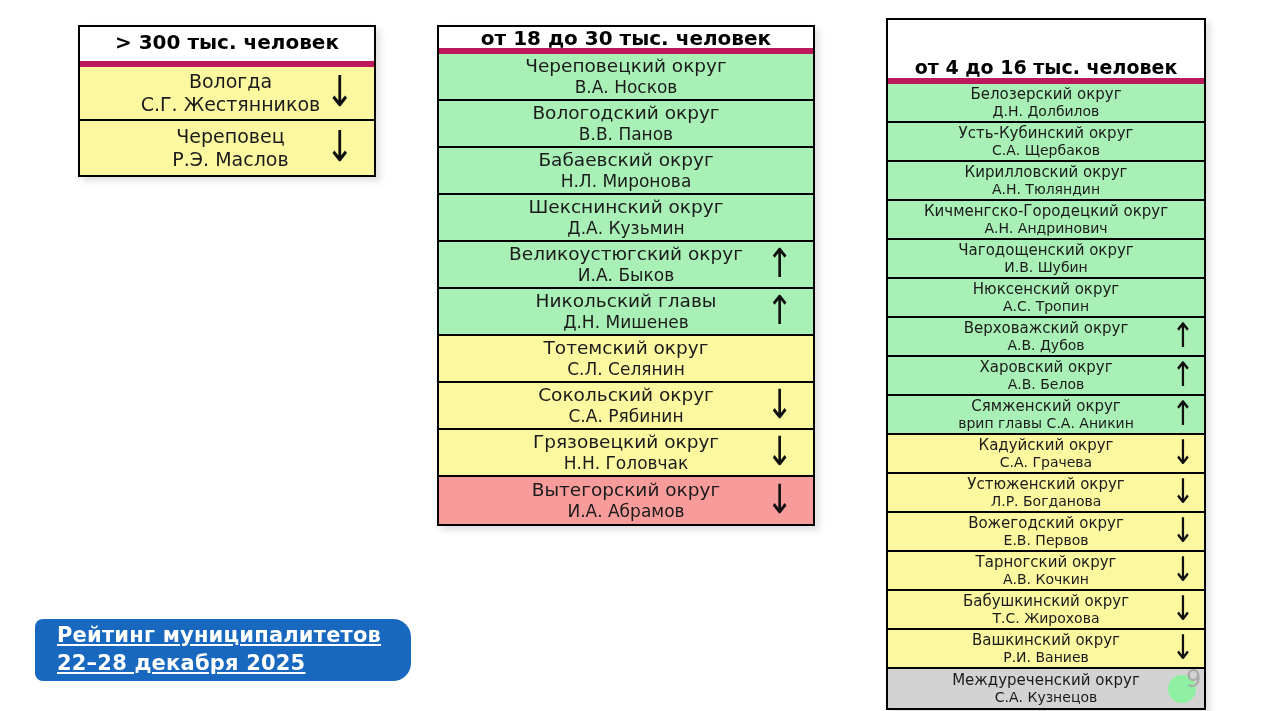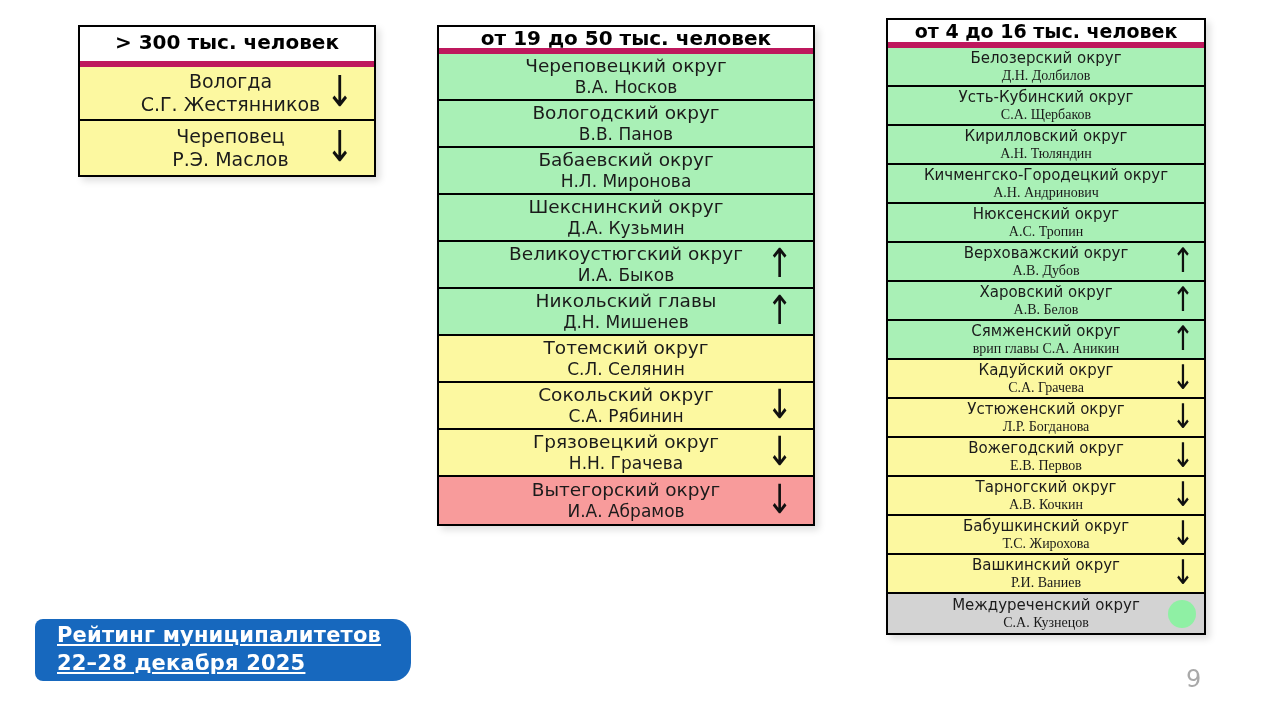--- a/index.html
+++ b/index.html
@@ -42,23 +42,23 @@
   .t0 .table-row    { height:54px; font-size:19px;padding-left:7px; }
   .t0 .trend-arrow  { right:20px; font-size:34px; }
   
   .t1 { left:437px; top:25px; width:374px; }
   .t1 .table-header { height:27px; font-size:20px; }
   .t1 .table-row    { height:47px; font-size:18.5px; }
   .t1 .line2        { font-size:17px; }
   .t1 .trend-arrow  { right:20px; font-size:32px; }
   
   .t2 { left:886px; top:18px; width:316px; }
-  .t2 .table-header { height:28px; font-size:19px; }
+  .t2 .table-header { height:28px; font-size:19px;margin-top:36px; }
   .t2 .table-row    { height:39px; font-size:15px; }
-  .t2 .line2        { font-size:14px;font-family:Liberation Serif, serif; }
+  .t2 .line2        { font-size:14px; }
   .t2 .trend-arrow  { right:10px; font-size:27px; }
   .t2 .green-dot    { right:8px; width:28px; height:28px; }
 
   .badge {
     position:absolute; left:35px; top:619px; width:376px; height:62px;
     background:var(--blue); color:#ffffff; font-weight:bold;
     border-radius:8px 18px 18px 8px;
     display:flex; flex-direction:column; justify-content:center;
     padding-left:22px; box-sizing:border-box;
     font-size:21px; line-height:1.33; letter-spacing:0.2px;text-decoration:underline;
@@ -80,21 +80,21 @@
           <div class="line2">С.Г. Жестянников</div>
           <span class="trend-arrow">↓</span>
         </div>
         <div class="table-row tone-yellow">
           <div class="line1">Череповец</div>
           <div class="line2">Р.Э. Маслов</div>
           <span class="trend-arrow">↓</span>
         </div>
       </div>
       <div class="rating-table t1">
-        <div class="table-header">от 19 до 50 тыс. человек</div>
+        <div class="table-header">от 18 до 30 тыс. человек</div>
         <div class="table-row tone-green">
           <div class="line1">Череповецкий округ</div>
           <div class="line2">В.А. Носков</div>
         </div>
         <div class="table-row tone-green">
           <div class="line1">Вологодский округ</div>
           <div class="line2">В.В. Панов</div>
         </div>
         <div class="table-row tone-green">
           <div class="line1">Бабаевский округ</div>
@@ -118,21 +118,21 @@
           <div class="line1">Тотемский округ</div>
           <div class="line2">С.Л. Селянин</div>
         </div>
         <div class="table-row tone-yellow">
           <div class="line1">Сокольский округ</div>
           <div class="line2">С.А. Рябинин</div>
           <span class="trend-arrow">↓</span>
         </div>
         <div class="table-row tone-yellow">
           <div class="line1">Грязовецкий округ</div>
-          <div class="line2">Н.Н. Грачева</div>
+          <div class="line2">Н.Н. Головчак</div>
           <span class="trend-arrow">↓</span>
         </div>
         <div class="table-row tone-red">
           <div class="line1">Вытегорский округ</div>
           <div class="line2">И.А. Абрамов</div>
           <span class="trend-arrow">↓</span>
         </div>
       </div>
       <div class="rating-table t2">
         <div class="table-header">от 4 до 16 тыс. человек</div>
@@ -144,20 +144,24 @@
           <div class="line1">Усть-Кубинский округ</div>
           <div class="line2">С.А. Щербаков</div>
         </div>
         <div class="table-row tone-green">
           <div class="line1">Кирилловский округ</div>
           <div class="line2">А.Н. Тюляндин</div>
         </div>
         <div class="table-row tone-green">
           <div class="line1">Кичменгско-Городецкий округ</div>
           <div class="line2">А.Н. Андринович</div>
+        </div>
+        <div class="table-row tone-green">
+          <div class="line1">Чагодощенский округ</div>
+          <div class="line2">И.В. Шубин</div>
         </div>
         <div class="table-row tone-green">
           <div class="line1">Нюксенский округ</div>
           <div class="line2">А.С. Тропин</div>
         </div>
         <div class="table-row tone-green">
           <div class="line1">Верховажский округ</div>
           <div class="line2">А.В. Дубов</div>
           <span class="trend-arrow">↑</span>
         </div>

